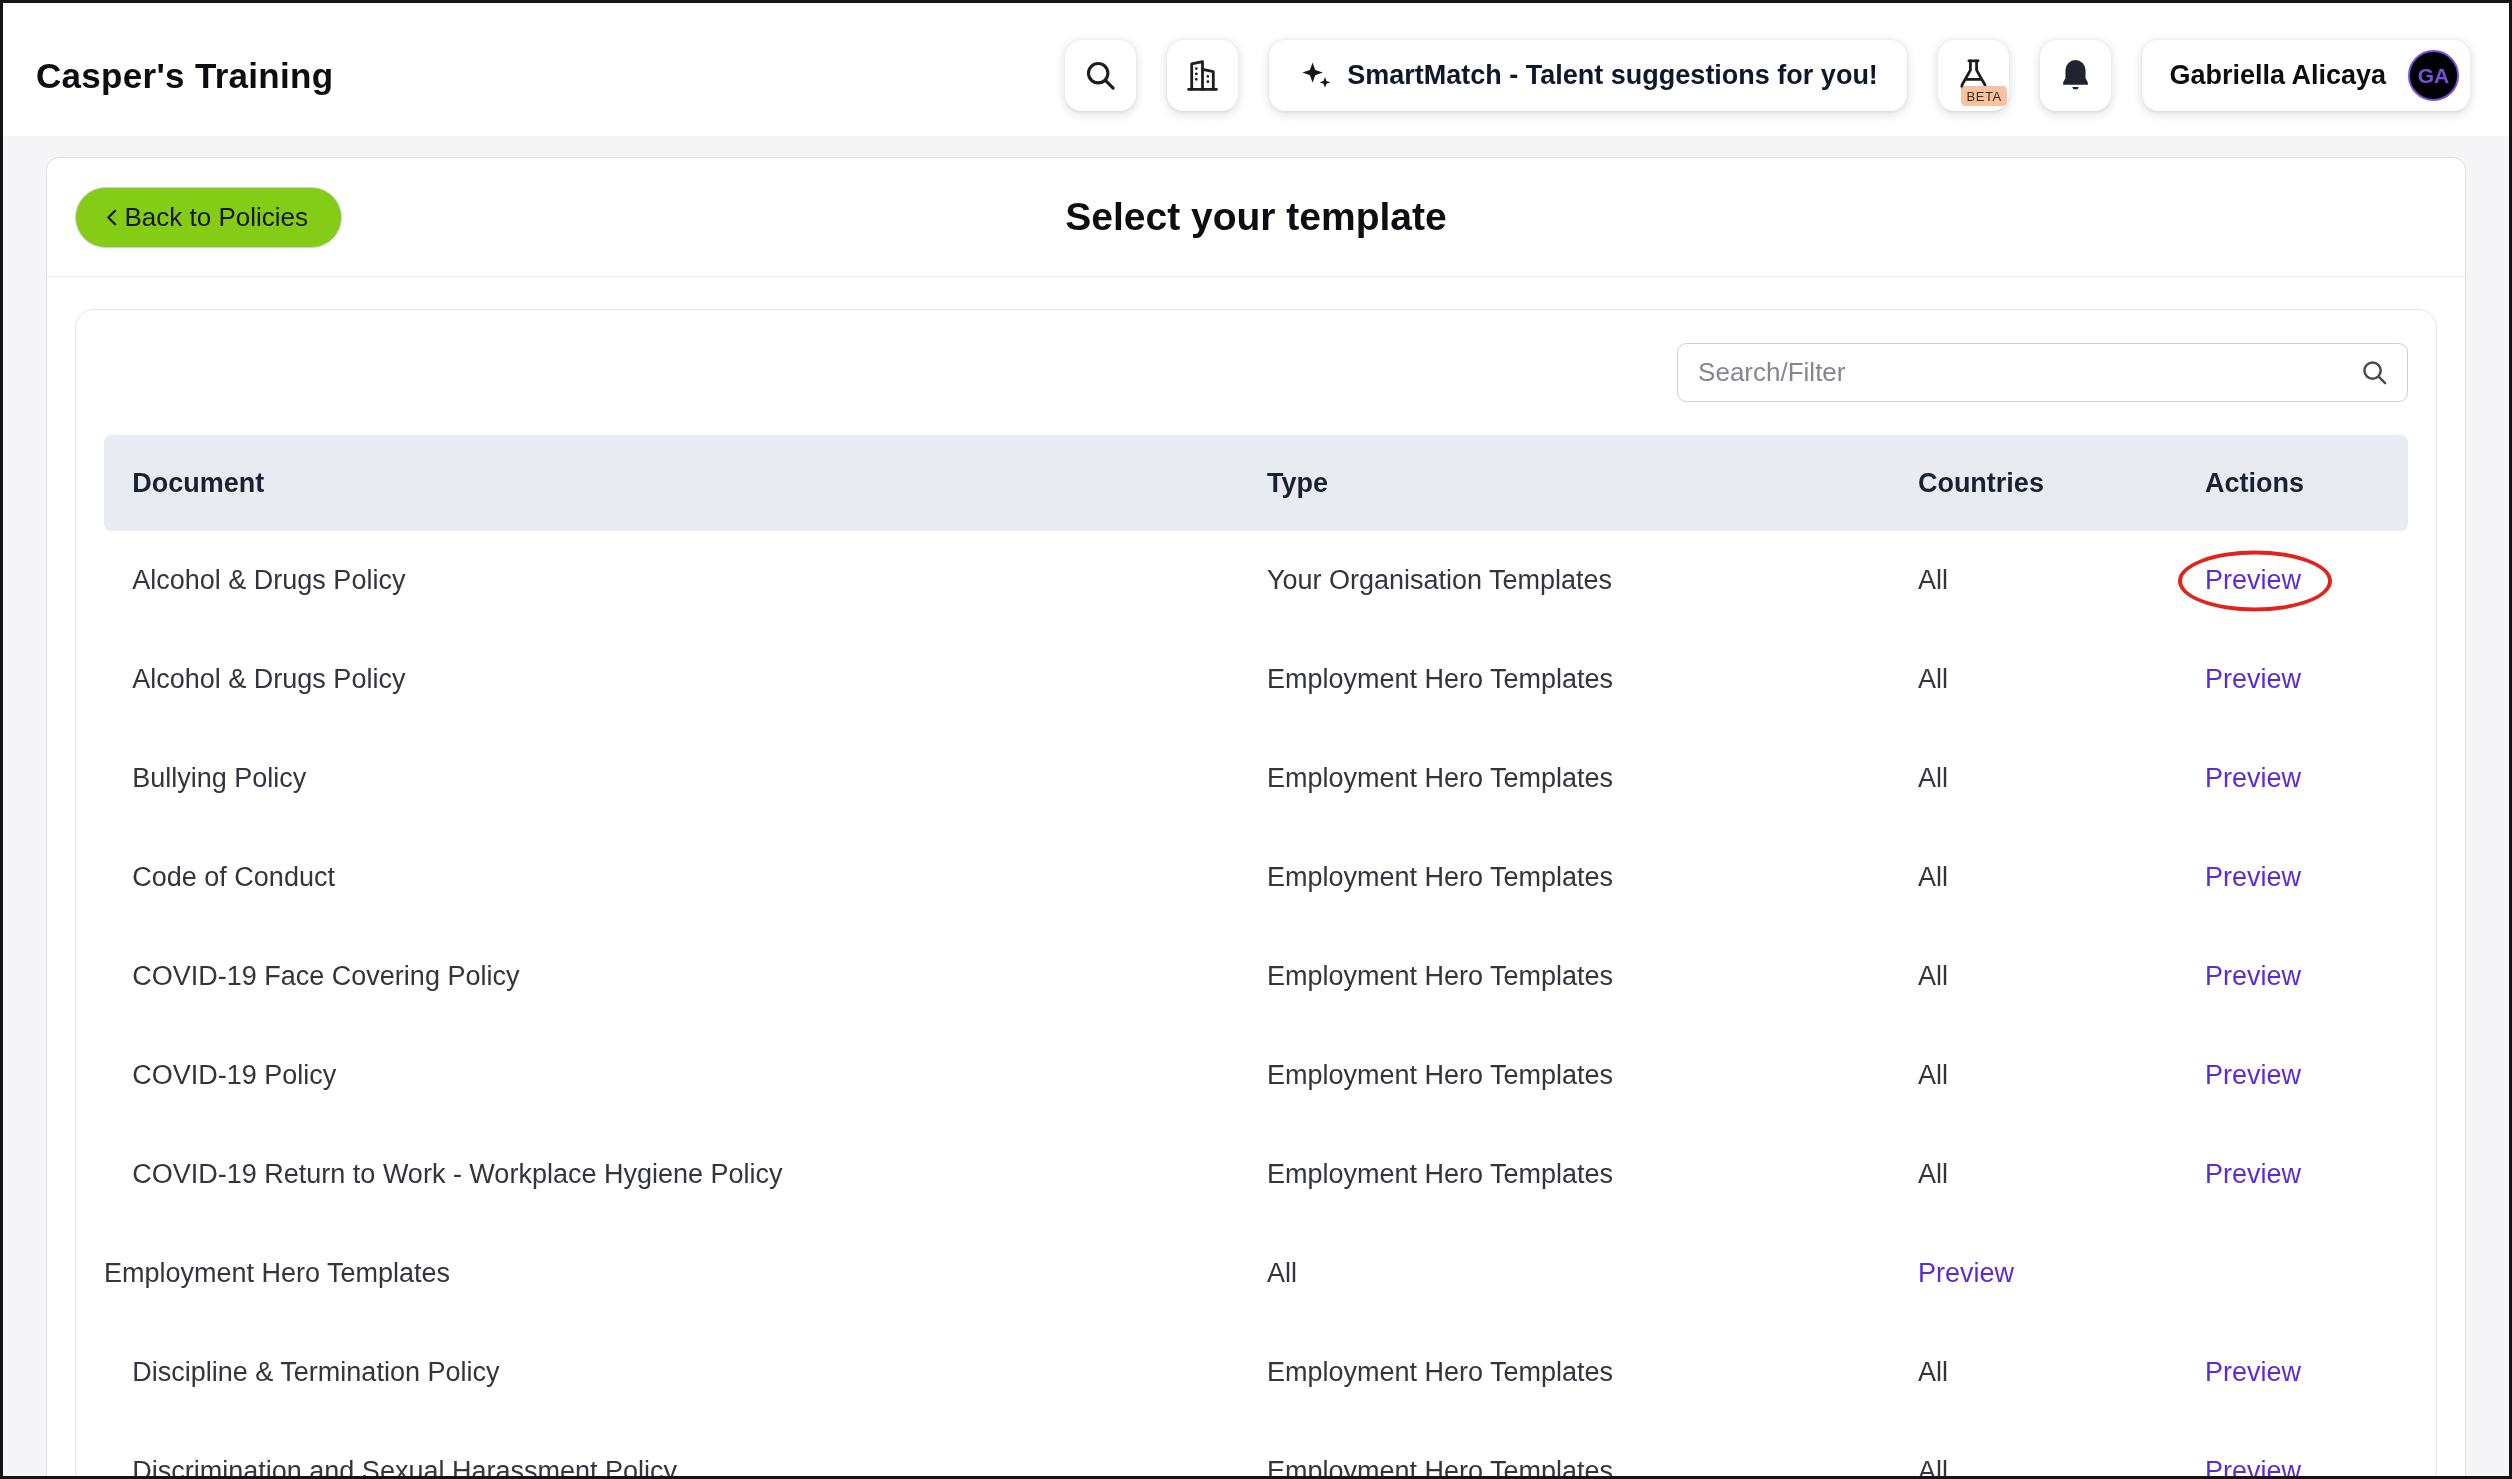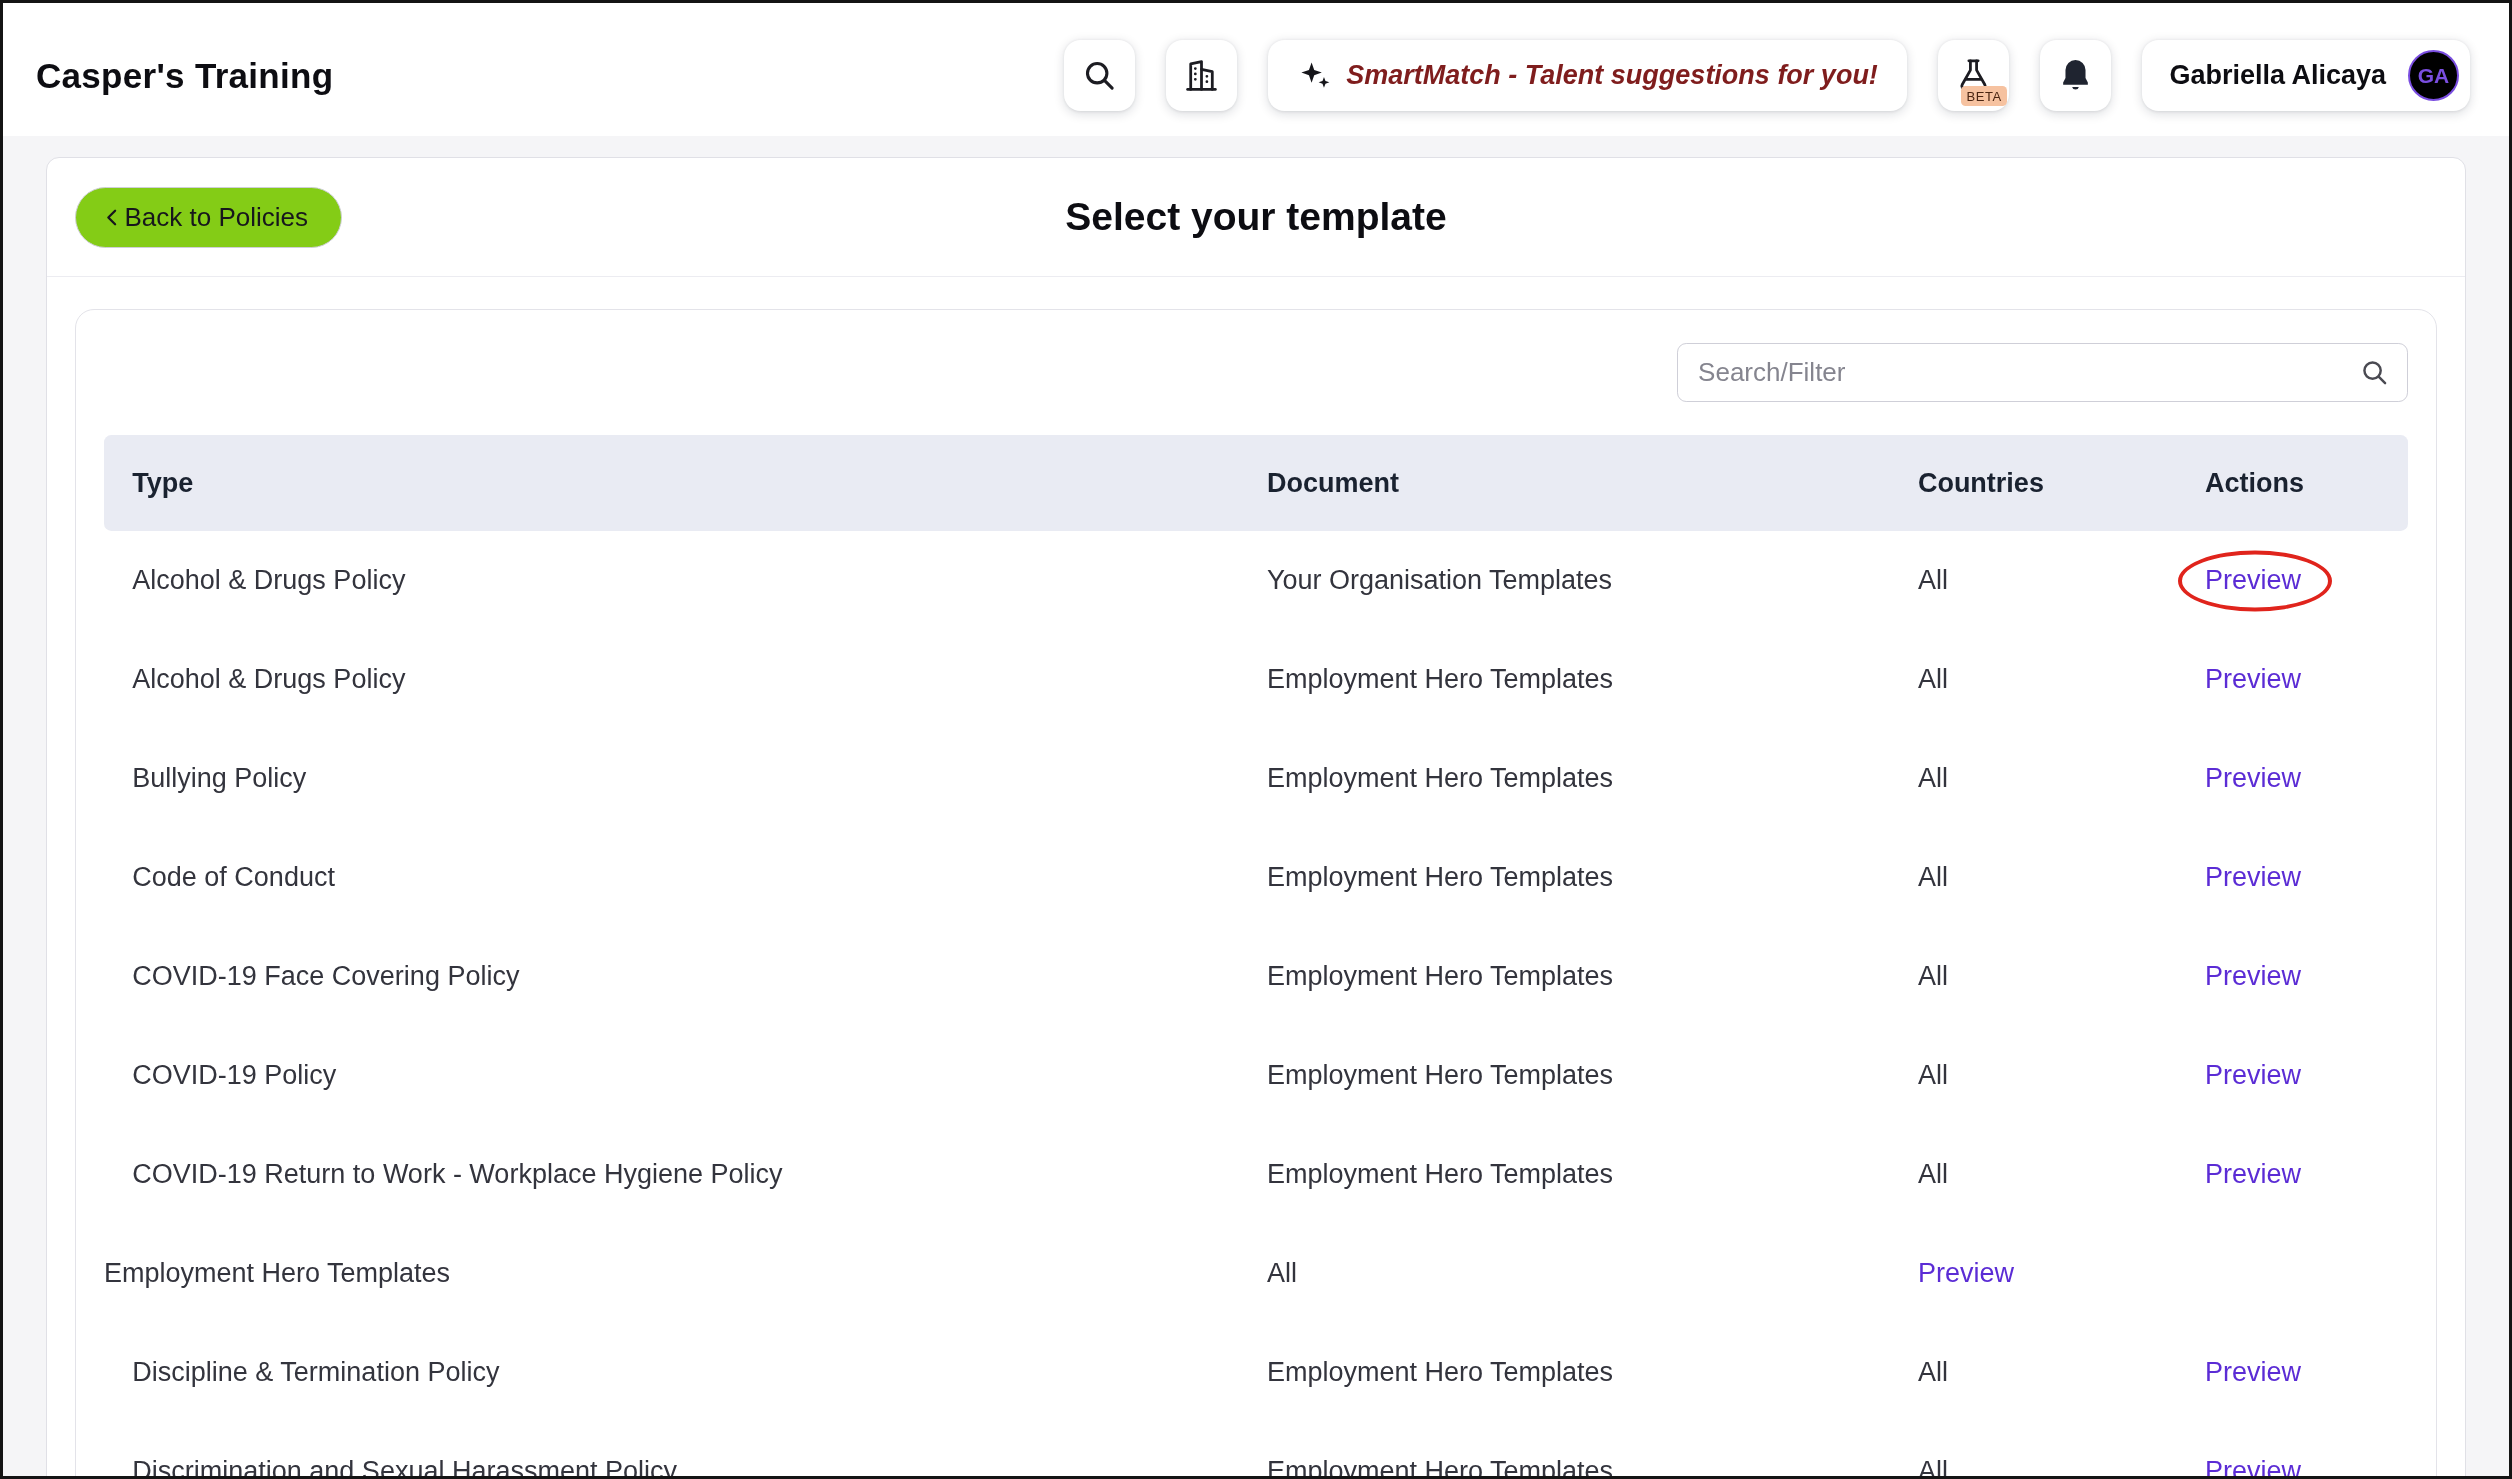--- a/index.html
+++ b/index.html
@@ -29,21 +29,21 @@
   .icon-btn, .pill-btn {
     border: none; background: #ffffff; cursor: pointer;
     border-radius: 16.5px;
     box-shadow: 0 2.8px 11px rgba(16,24,40,.14), 0 0.9px 2.8px rgba(16,24,40,.08);
     display: flex; align-items: center; justify-content: center;
     font-family: inherit;
   }
   .icon-btn { position: relative; width: 71px; height: 71px; }
   .icon-btn svg { width: 37px; height: 37px; }
   .pill-btn { height: 71px; }
-  .smartmatch { gap: 14.7px; padding: 0 29px; font-size: 27px; font-weight: 700; color: #7f1d1d; font-style: italic; }
+  .smartmatch { gap: 14.7px; padding: 0 29px; font-size: 27px; font-weight: 700; color: #0f172a; }
   .smartmatch svg { width: 35px; height: 35px; }
   .beta-badge {
     position: absolute; right: 1.8px; bottom: 4.6px;
     background: var(--beta-badge-bg, #f6c2a0);
     color: #4a2512; font-size: 13px; font-weight: 400;
     padding: 2.8px 5.5px; border-radius: 4.6px; letter-spacing: 0.5px;
   }
   .user-btn { gap: 22px; padding: 0 11px 0 27.5px; font-size: 27px; font-weight: 700; color: #0d0d12; }
   .avatar {
     width: 51px; height: 51px; border-radius: 50%;
@@ -187,22 +187,22 @@
             <input type="text" placeholder="Search/Filter" style="">
             <svg class="input-search-icon" viewBox="0 0 24 24" fill="none" stroke="#4a4a52" stroke-width="1.9">
                 <circle cx="10.5" cy="10.5" r="6.3"></circle>
                 <path d="M15.2 15.2L20.2 20.2" stroke-linecap="round"></path>
               </svg>
           </div>
         </div>
 
         <div class="table">
           <div class="thead">
+            <span>Document</span>
             <span>Type</span>
-            <span>Document</span>
             <span>Countries</span>
             <span>Actions</span>
           </div>
           <div class="tbody">
               <div class="trow">
     <span class="cell doc">Alcohol &amp; Drugs Policy</span>
     <span class="cell">Your Organisation Templates</span>
     <span class="cell">All</span>
     <span class="cell action-cell">
       <a class="preview-link">Preview</a>

